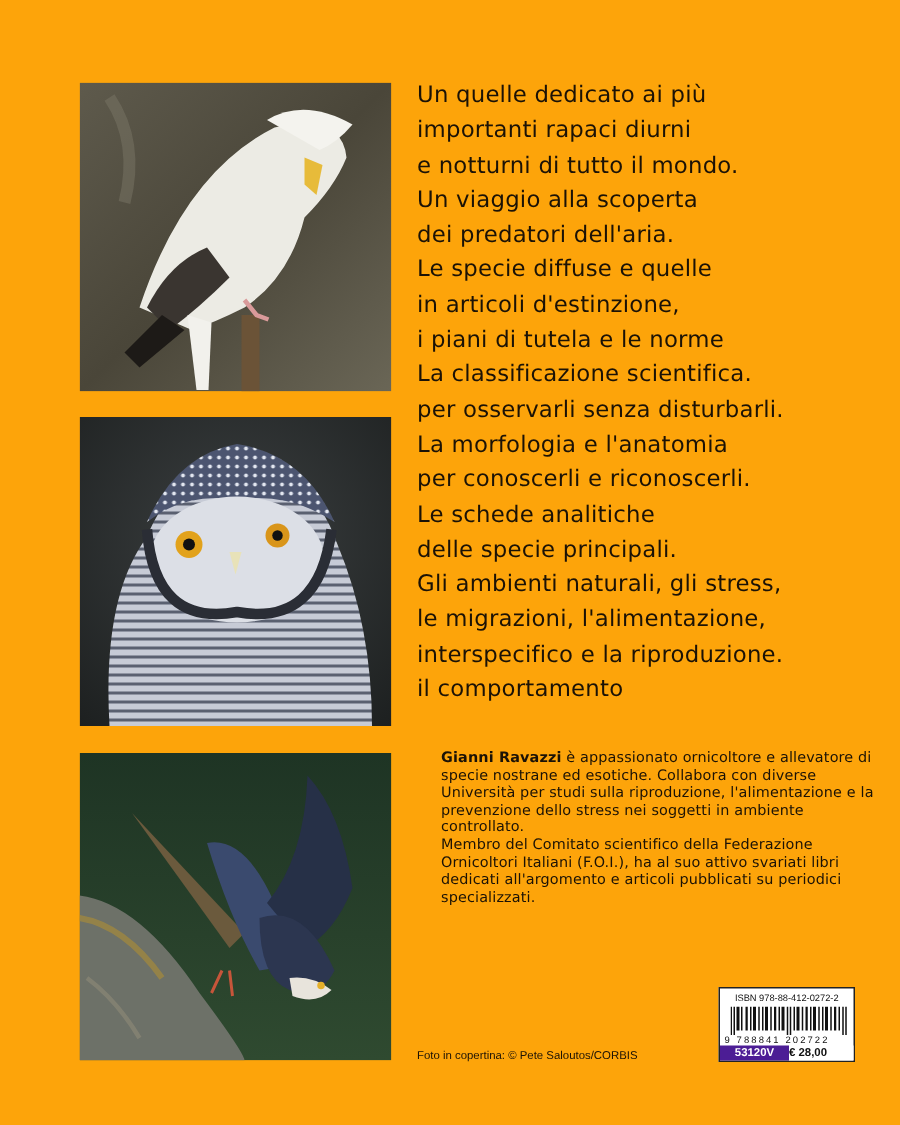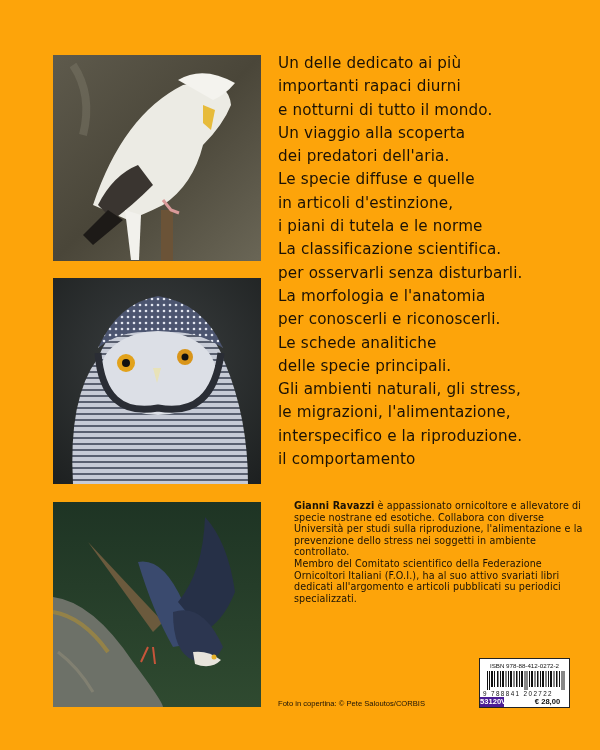--- a/index.html
+++ b/index.html
@@ -46,30 +46,30 @@
   .isbn-text {
     position: absolute; top: 3px; left: 0; width: 100%; text-align: center;
     font-family: "Liberation Sans", sans-serif; font-size: 6.2px; color: #111;
   }
   .bars { position: absolute; left: 7px; top: 12px; width: 78px; height: 19px; }
   .ean-digits {
     position: absolute; top: 31px; left: 3px; width: 86px;
     font-family: "Liberation Sans", sans-serif; font-size: 6.3px; letter-spacing: 1.4px; color:#111;
   }
   .code-cell {
-    position: absolute; left: 0; bottom: 0; width: 24px; height: 10px;
+    position: absolute; left: 0; bottom: 0; width: 46px; height: 10px;
     background: #4c1d95; color: #fff;
     font-family: "Liberation Sans", sans-serif; font-weight: bold; font-size: 7.6px;
     line-height: 10px; text-align: center;
   }
   .price-cell {
     position: absolute; right: 0; bottom: 0; width: 43px; height: 10px;
     background: #fff; color: #111;
     font-family: "Liberation Sans", sans-serif; font-weight: bold; font-size: 7.6px;
-    line-height: 10px; text-align: center; margin-top: 20px;
+    line-height: 10px;  margin-top: 20px;
   }
 </style>
 </head>
 <body>
 
 <div class="photo" id="photo-vulture">
   <svg viewBox="0 0 208 206" preserveAspectRatio="none">
     <defs>
       <linearGradient id="vbg" x1="0" y1="0" x2="1" y2="1">
         <stop offset="0" stop-color="#5e5a4c"></stop>
@@ -135,21 +135,21 @@
     <path d="M85 60 Q110 55 130 100 L150 140 L120 145 Q100 110 85 60 Z" fill="#3a4a6e"></path>
     <path d="M152 15 Q175 40 182 90 Q170 120 150 130 L125 100 Q150 70 152 15 Z" fill="#263047"></path>
     <path d="M120 110 Q150 100 170 145 Q160 165 140 158 Q120 150 120 110 Z" fill="#2c3650"></path>
     <path d="M140 150 Q155 148 168 158 Q158 168 142 162 Z" fill="#e8e4dc"></path>
     <circle cx="161" cy="155" r="2.5" fill="#e5b02a"></circle>
     <path d="M95 145 L88 160 M100 145 L102 162" stroke="#c7553a" stroke-width="2"></path>
   </svg>
 </div>
 
 <ul class="blurb">
-  <li>Un delle dedicato ai più</li>
+  <li>Un quelle dedicato ai più</li>
   <li>importanti rapaci diurni</li>
   <li>e notturni di tutto il mondo.</li>
   <li>Un viaggio alla scoperta</li>
   <li>dei predatori dell'aria.</li>
   <li>Le specie diffuse e quelle</li>
   <li>in articoli d'estinzione,</li>
   <li>i piani di tutela e le norme</li>
   <li>La classificazione scientifica.</li>
   <li>per osservarli senza disturbarli.</li>
   <li>La morfologia e l'anatomia</li>

